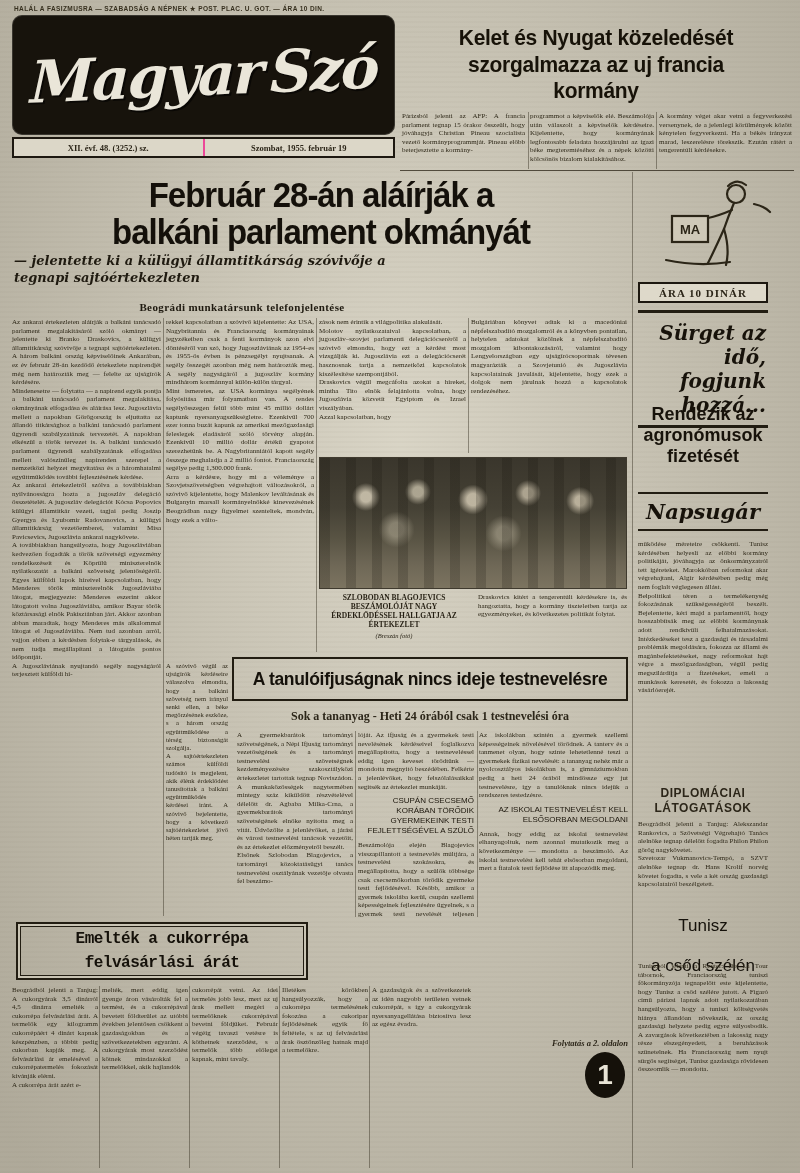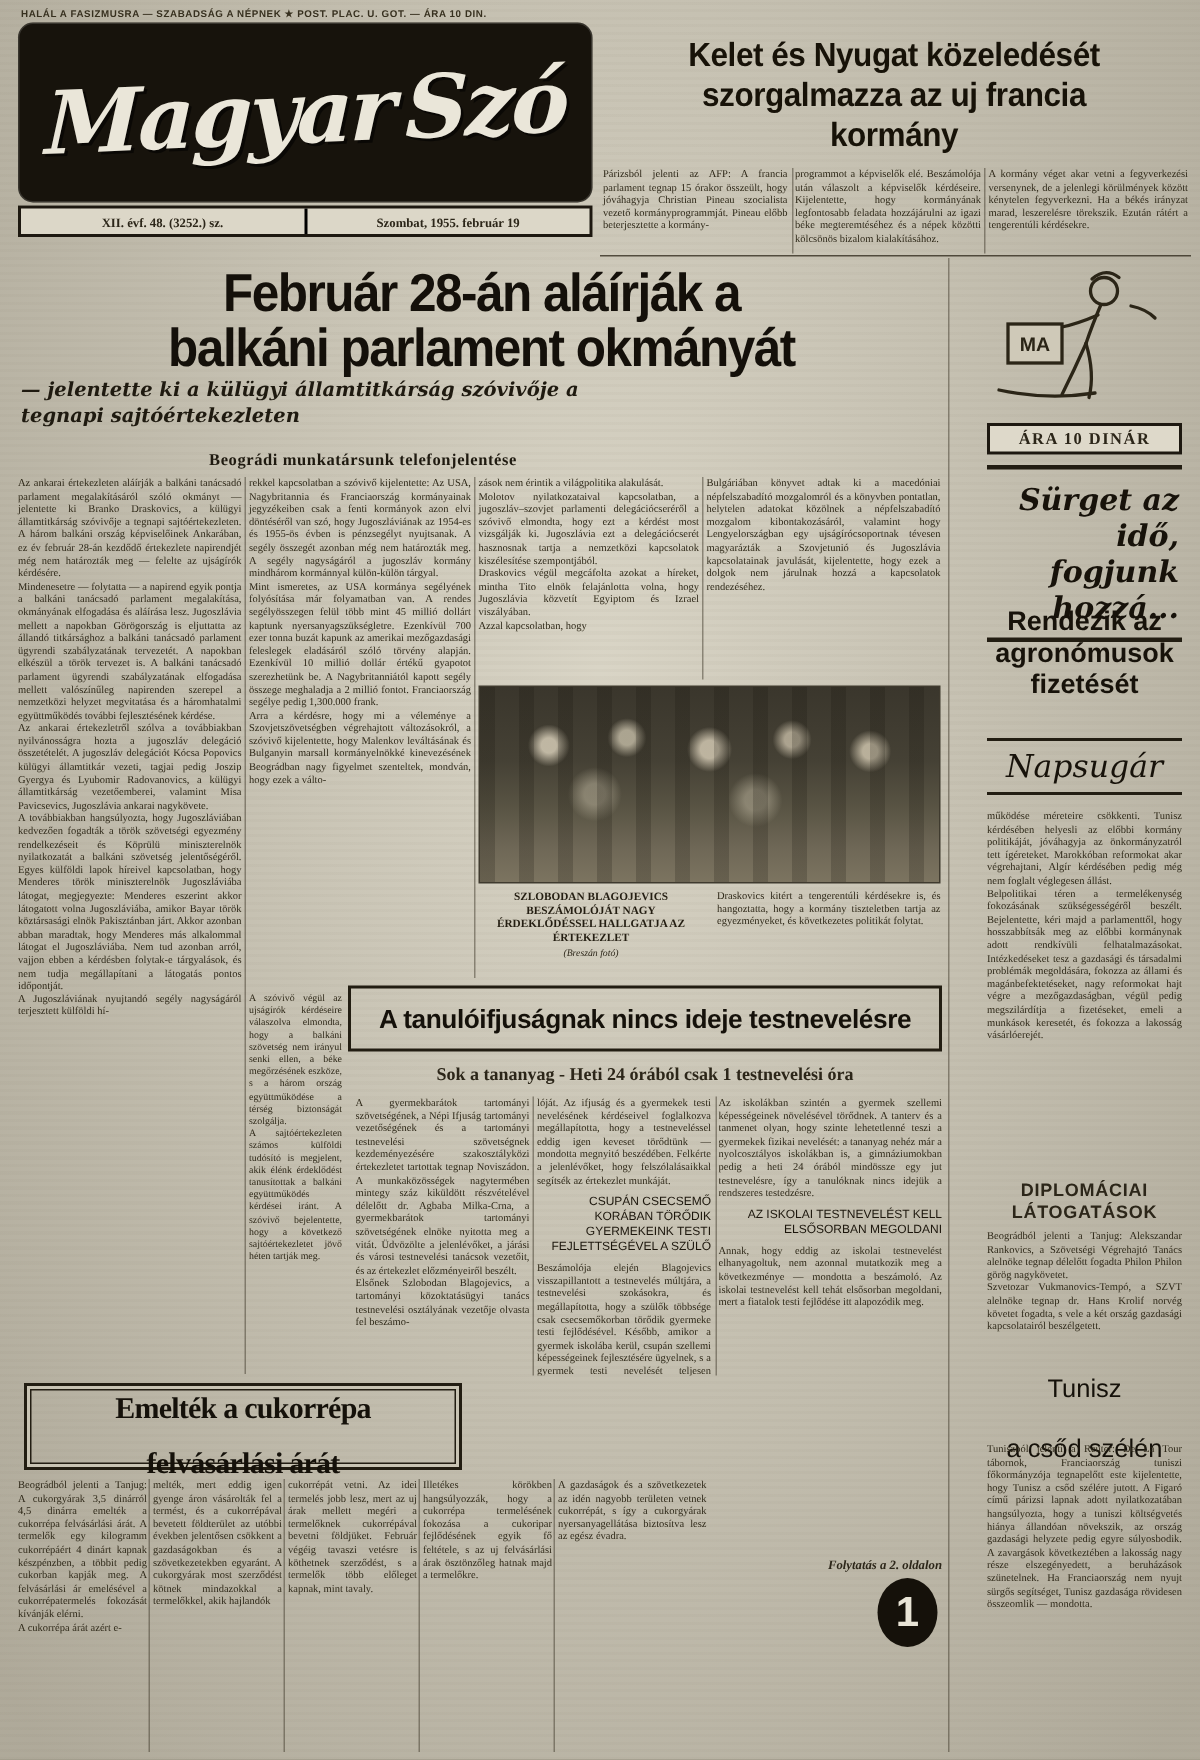--- a/index.html
+++ b/index.html
@@ -26,21 +26,21 @@
     border-radius:10px; display:flex; align-items:center; justify-content:center;
     box-shadow:0 0 0 1px rgba(255,255,245,.15) inset; }
   .logo{ font-family:"DejaVu Serif",serif; font-style:italic; font-weight:bold;
     font-size:58px; color:#eae6d9; word-spacing:-10px; letter-spacing:-2px;
     transform:rotate(-2.5deg) skewX(-4deg); text-shadow:2px 2px 0 rgba(0,0,0,.55); }
 
   .edition-strip{ left:12px; top:137px; width:383px; height:21px; display:flex;
     background:#dcd7c8; border:2px solid #1d1810; }
   .ed-cell{ flex:1; display:flex; align-items:center; justify-content:center;
     font-size:8.5px; font-weight:bold; }
-  .ed-cell.date{ border-left:2px solid #000000; }
+  .ed-cell.date{ border-left:2px solid #ec4899; }
 
   .french-headline{ left:400px; top:24px; width:392px; text-align:center;
     font-family:"Liberation Sans",sans-serif; font-weight:bold; font-size:21px;
     line-height:25px; letter-spacing:-.3px; color:#171208; white-space:pre-line;
     transform:scaleY(1.06); transform-origin:top; }
 
   .main-h{ left:12px; width:618px; text-align:center; font-family:"Liberation Sans",sans-serif;
     font-weight:bold; font-size:33px; line-height:36px; letter-spacing:-1px; color:#14100a;
     transform:scaleY(1.08); transform-origin:top; }
   .deck{ left:14px; top:252px; width:390px; font-family:"DejaVu Serif",serif;
@@ -76,34 +76,34 @@
   .pe-cont{ left:479px; top:1038px; width:149px; text-align:right; font-style:italic;
     font-weight:bold; font-size:8.5px; }
   .page-badge{ left:585px; top:1052px; width:40px; height:46px; background:#15110a;
     border-radius:50%; display:flex; align-items:center; justify-content:center; }
   .page-badge span{ color:#e8e4d6; font-family:"Liberation Sans",sans-serif;
     font-weight:bold; font-size:28px; }
 
   .sugar-box{ left:16px; top:922px; width:292px; height:58px; border:2.5px solid #221d12;
     box-shadow:0 0 0 2px #c9c4b4 inset, 0 0 0 3px #221d12 inset;
     display:flex; flex-direction:column; align-items:center; justify-content:center; }
-  .sugar-box .sg-h{ font-family:Liberation Serif, serif; font-weight:bold;
-    font-size:20px; line-height:24px; letter-spacing:-.5px; color:#15110a;margin-top:13px; }
-
-  .sb{ left:638px; width:130px;margin-left:20px; }
+  .sugar-box .sg-h{ font-family:Liberation Mono, monospace; font-weight:bold;
+    font-size:16px; line-height:24px; letter-spacing:-.5px; color:#15110a; }
+
+  .sb{ left:638px; width:130px; }
   .price-box{ top:282px; height:21px; border:2px solid #1d1810; background:#ded9ca;
     display:flex; align-items:center; justify-content:center; font-weight:bold;
     font-size:11px; letter-spacing:1px; }
   .slogan{ top:310px; padding:8px 2px; border-top:3px solid #221d12; border-bottom:3px solid #221d12;
     text-align:right; font-family:"DejaVu Serif",serif; font-style:italic; font-weight:bold;
     font-size:20px; line-height:24px; color:#17120a; }
   .agron{ top:398px; padding-top:6px; text-align:center; font-family:"Liberation Sans",sans-serif;
     font-weight:bold; font-size:18px; line-height:21px; color:#17120a; }
   .napsugar{ top:492px; padding:5px 0; border-top:2px solid #221d12; border-bottom:2px solid #221d12;
-    text-align:center; font-family:"DejaVu Serif",serif; font-style:italic; font-weight:normal;
+    text-align:center; font-family:"DejaVu Serif",serif; font-style:italic; font-weight:bold;
     font-size:21px; color:#17120a; }
   .diplo-h{ top:786px; text-align:center; font-family:"Liberation Sans",sans-serif;
     font-weight:bold; font-size:12px; line-height:15px; letter-spacing:.5px; }
   .tunis-h{ top:916px; text-align:center; font-family:"Liberation Sans",sans-serif;
     font-weight:normal; font-size:17px; line-height:20px; white-space:pre-line; color:#15110a; }
   .cartoon{ left:638px; top:174px; width:156px; height:104px; }
   .cartoon text{ font-family:"Liberation Sans",sans-serif; }
 </style>
 </head>
 <body>

